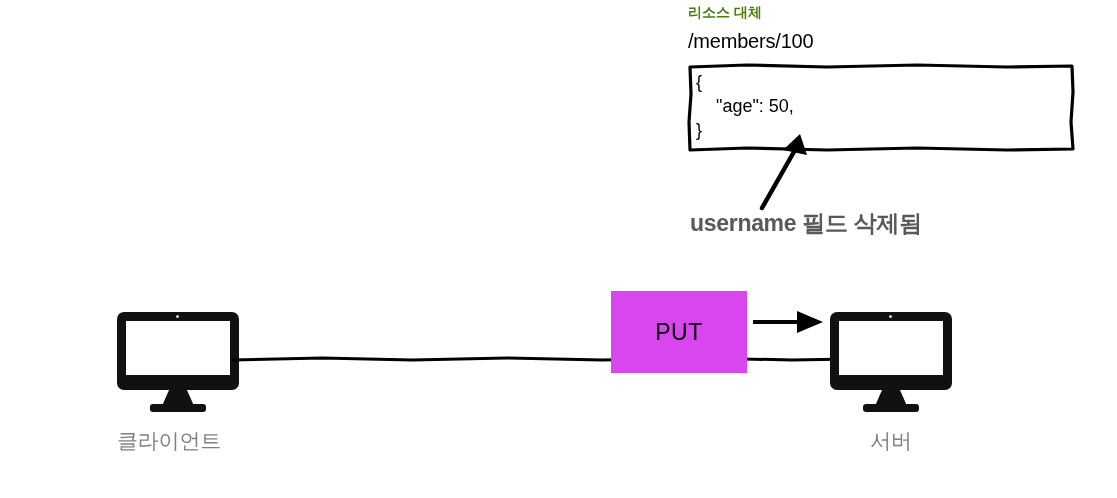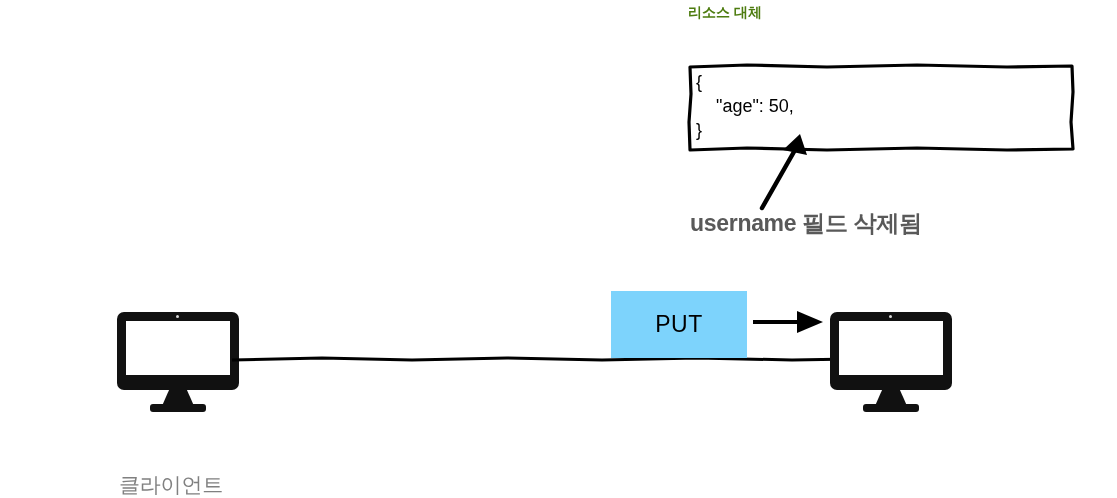--- a/index.html
+++ b/index.html
@@ -88,22 +88,22 @@
     top: 352px;
     width: 620px;
     height: 14px;
   }
 
   
   #put-box {
     left: 611px;
     top: 291px;
     width: 136px;
-    height: 67px;
-    background: #7dd3fc;
+    height: 82px;
+    background: #d946ef;
     display: flex;
     align-items: center;
     justify-content: center;
   }
   #put-label {
     font-size: 23px;
     color: #000000;
     letter-spacing: 0.5px;
   }
 
@@ -164,30 +164,31 @@
   }
   #client-monitor { left: 117px; top: 312px; }
   #server-monitor { left: 830px; top: 312px; }
 
   .node-label {
     font-size: 21px;
     color: #808080;
     white-space: nowrap;
     letter-spacing: -0.2px;
   }
-  #client-label { left: 101px; top: 427px; width: 122px; text-align: right; margin-top: 44px; }
+  #client-label { left: 117px; top: 427px; width: 122px; text-align: left; }
   #server-label { left: 830px; top: 427px; width: 122px; text-align: center; }
 </style>
 </head>
 <body>
 
 <div id="canvas">
 
   <div class="abs" id="resource-replace-title">리소스 대체</div>
 
+  <div class="abs" id="resource-path">/members/100</div>
 
   <div class="abs" id="json-box">
     <svg class="sketch-border" viewBox="0 0 388 90" preserveAspectRatio="none">
       <path d="M3,5 L60,3 L140,5 L230,3 L320,5 L385,4 L386,30 L384,60 L386,87
                L320,88 L230,86 L140,88 L60,86 L3,88 L2,60 L4,32 Z" fill="none" stroke="#000000" stroke-width="3.2" stroke-linejoin="round" stroke-linecap="round"></path>
     </svg>
     <div id="json-code">{
     "age": 50,
 }</div>
   </div>
@@ -221,14 +222,15 @@
     <polygon points="44,3 70,14 44,25" fill="#000000"></polygon>
   </svg>
 
   <div class="abs monitor" id="server-monitor">
     <div class="bezel"></div>
     <div class="screen"></div>
     <div class="camera"></div>
     <div class="neck"></div>
     <div class="base"></div>
   </div>
+  <div class="abs node-label" id="server-label">서버</div>
 
 </div>
 
 </body></html>

